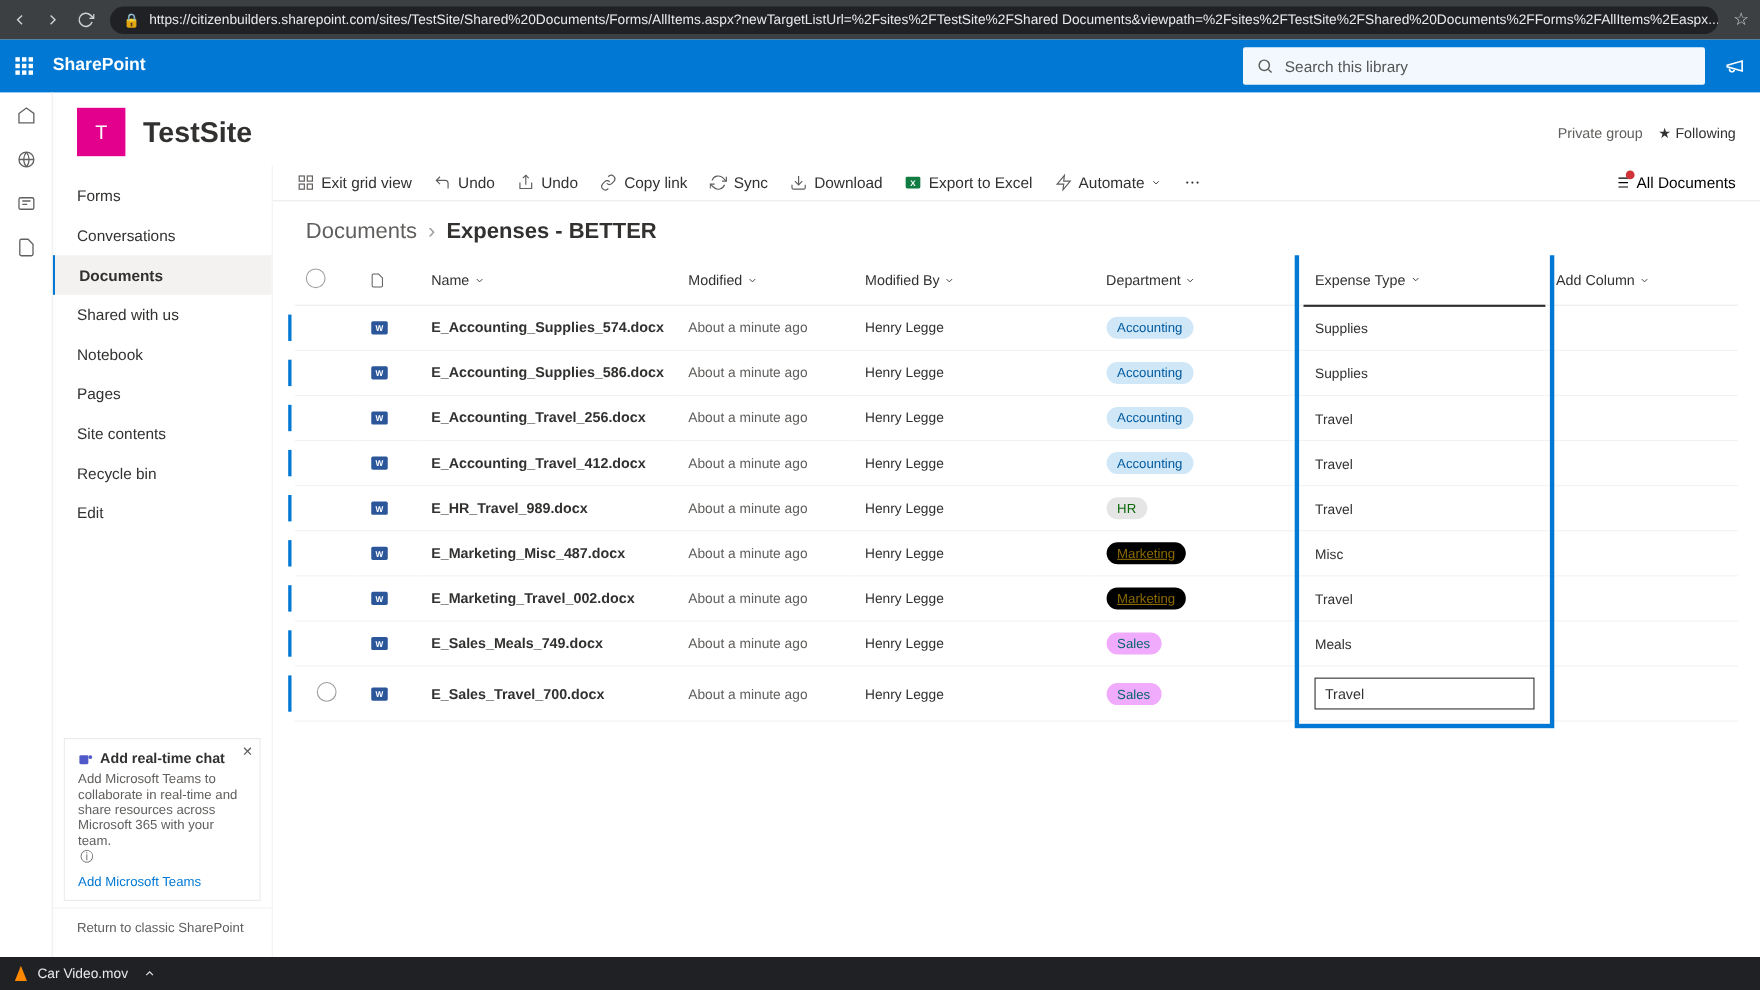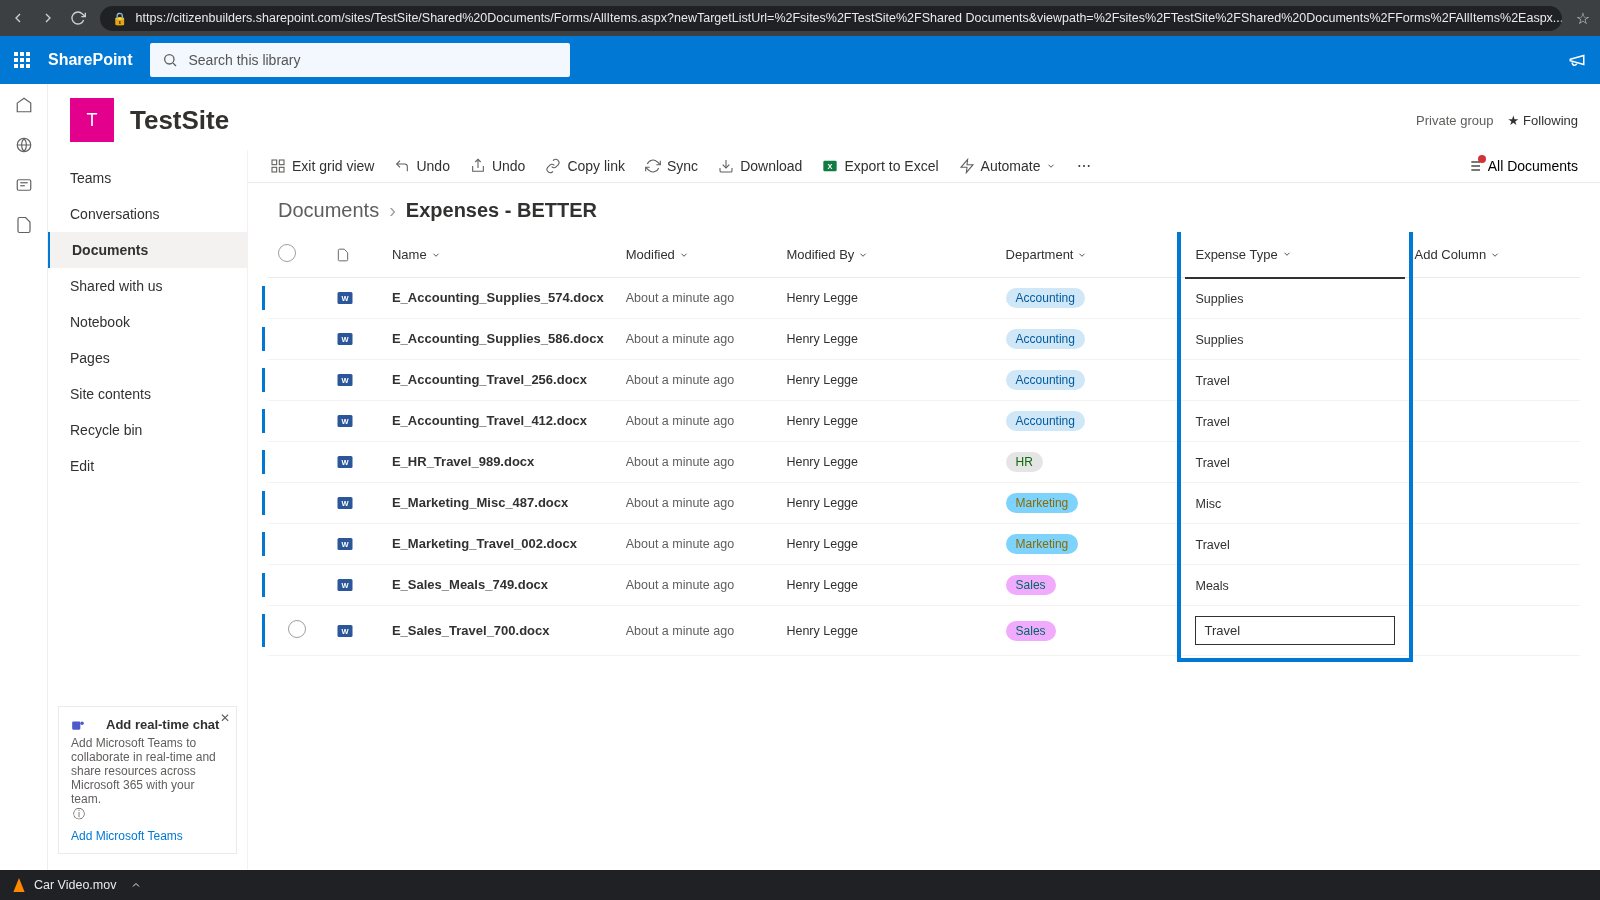--- a/index.html
+++ b/index.html
@@ -9,21 +9,21 @@
 .browser-bar { height: 36px; background: #3c4043; display: flex; align-items: center; padding: 0 10px; gap: 14px; color: #e8eaed; }
 .browser-bar .nav-icon { cursor: pointer; opacity: 0.85; display:flex; align-items:center; }
 .addr-bar { flex: 1; background: #202124; border-radius: 15px; padding: 5px 12px; display: flex; align-items: center; gap: 8px; font-size: 12.5px; color: #e8eaed; overflow:hidden; white-space:nowrap;}
 .addr-bar .lock { color:#9aa0a6; }
 
 
 .suite-header { height: 48px; background: #0078d4; display: flex; align-items: center; padding: 0 14px; color: #fff; gap: 18px; }
 .waffle { display: grid; grid-template-columns: repeat(3,4px); grid-template-rows: repeat(3,4px); gap: 2px; cursor:pointer;}
 .waffle span { background:#fff; width:4px; height:4px; }
 .suite-title { font-size: 16px; font-weight: 600; }
-.search-wrap { flex:1; display:flex; justify-content:flex-start; }
+.search-wrap { flex:1; display:flex; justify-content:flex-end; }
 .search-box { width: 420px; height: 34px; background: rgba(255,255,255,0.95); border-radius: 2px; display:flex; align-items:center; padding: 0 12px; color:#555; font-size:14px; gap:10px;}
 .megaphone { color:#fff; cursor:pointer; }
 
 
 .app-body { display:flex; height: calc(900px - 36px - 48px - 30px); }
 .left-rail { width: 48px; border-right: 1px solid #eee; display:flex; flex-direction:column; align-items:center; padding-top: 12px; gap:22px; color:#616161;}
 .left-rail .ri { cursor:pointer; }
 
 
 .main-col { flex:1; display:flex; flex-direction:column; }
@@ -35,21 +35,21 @@
 
 
 .content-row { display:flex; flex:1; overflow:hidden; }
 
 
 .left-nav { width: 200px; padding: 10px 0; border-right:1px solid #f3f2f1; font-size:14px; color:#323130; display:flex; flex-direction:column; position:relative;}
 .nav-item { padding: 10px 22px; cursor:pointer; }
 .nav-item.active { font-weight:600; border-left:2px solid #0078d4; background:#f3f2f1; }
 .nav-spacer { flex:1; }
 .teams-promo { margin: 6px 10px; border:1px solid #edebe9; padding: 10px 12px; font-size:12px; color:#605e5c; position:relative;}
-.teams-promo .tp-title { font-weight:600; color:#323130; font-size:13px; display:flex; gap:21px; align-items:center;}
+.teams-promo .tp-title { font-weight:600; color:#323130; font-size:13px; display:flex; gap:6px; align-items:center;}
 .teams-promo .tp-close { position:absolute; right:6px; top:4px; cursor:pointer; color:#605e5c;}
 .teams-link { color:#0078d4; margin-top:6px; cursor:pointer;}
 .classic-link { padding: 10px 22px; font-size:12px; color:#605e5c; border-top:1px solid #f3f2f1; cursor:pointer;}
 
 
 .page-area { flex:1; display:flex; flex-direction:column; overflow:hidden;}
 .cmd-bar { display:flex; align-items:center; padding: 8px 22px; gap: 20px; font-size:14px; color:#323130; border-bottom:1px solid #edebe9;}
 .cmd-item { display:flex; align-items:center; gap:6px; cursor:pointer;}
 .cmd-icon { color:#605e5c; }
 .cmd-bar .spacer { flex:1; }
@@ -79,21 +79,21 @@
 .addcol-col { width:120px; }
 
 .sel-circle { width:18px; height:18px; border:1px solid #a19f9d; border-radius:50%; display:inline-block;}
 .doc-name { font-size:13px; color:#323130; word-break:break-all; line-height:1.35;}
 .doc-name.bold { font-weight:600; }
 .mod-text { font-size:12.5px; color:#605e5c;}
 .modby-text { font-size:12.5px; color:#323130;}
 .pill { display:inline-block; padding: 3px 10px; border-radius:10px; font-size:12px;}
 .pill.accounting { background:#d0e7f8; color:#005a9e;}
 .pill.hr { background:#e5e5e5; color:#0b6a0b;}
-.pill.marketing { background:#7dd3fc; color:#8a6a00;}
+.pill.marketing { background:#000000; color:#8a6a00;text-decoration:underline;}
 .pill.sales { background:#f0abfc; color:#006666;}
 .exp-text { font-size:12.5px; color:#323130;}
 tr.row td:first-child { position:relative; }
 tr.row td:first-child::before { content:''; position:absolute; left:-6px; top:8px; bottom:8px; width:3px; background:#0078d4; }
 
 .highlight-box { position:absolute; border:4px solid #0078d4; pointer-events:none; }
 .cell-edit { border:1px solid #323130; padding:6px 8px; background:#fff; min-height:28px; }
 
 
 .taskbar { height:30px; background:#202124; display:flex; align-items:center; padding:0 12px; color:#e8eaed; font-size:12.5px; gap:10px;}
@@ -195,21 +195,21 @@
       <div class="site-meta">
         <span>Private group</span>
         <span class="follow">★ <span>Following</span></span>
       </div>
     </div>
 
     <div class="content-row">
 
       <div class="left-nav">
         <div id="nav-items">
-            <div class="nav-item">Teams</div>
+            <div class="nav-item">Forms</div>
             <div class="nav-item">Conversations</div>
             <div class="nav-item active">Documents</div>
             <div class="nav-item">Shared with us</div>
             <div class="nav-item">Notebook</div>
             <div class="nav-item">Pages</div>
             <div class="nav-item">Site contents</div>
             <div class="nav-item">Recycle bin</div>
             <div class="nav-item">Edit</div>
           </div>
         <div class="nav-spacer"></div>
@@ -219,20 +219,21 @@
             <svg width="14" height="14" viewBox="0 0 24 24" fill="#5059c9">
                 <rect x="2" y="6" width="14" height="14" rx="2"></rect>
                 <circle cx="19" cy="9" r="3"></circle>
               </svg>
             <span>Add real-time chat</span>
           </div>
           <div style="margin-top:4px;">Add Microsoft Teams to collaborate in real-time and share resources across Microsoft 365 with your team.</div>
           <span style="margin-left:2px;">ⓘ</span>
           <div class="teams-link">Add Microsoft Teams</div>
         </div>
+        <div class="classic-link">Return to classic SharePoint</div>
       </div>
 
       <div class="page-area">
 
         <div class="cmd-bar">
           <div class="cmd-item">
               <svg class="cmd-icon" width="16" height="16" viewBox="0 0 24 24" fill="none" stroke="currentColor" stroke-width="1.6">
                 <rect x="3" y="3" width="7" height="7"></rect>
                 <rect x="14" y="3" width="7" height="7"></rect>
                 <rect x="3" y="14" width="7" height="7"></rect>

